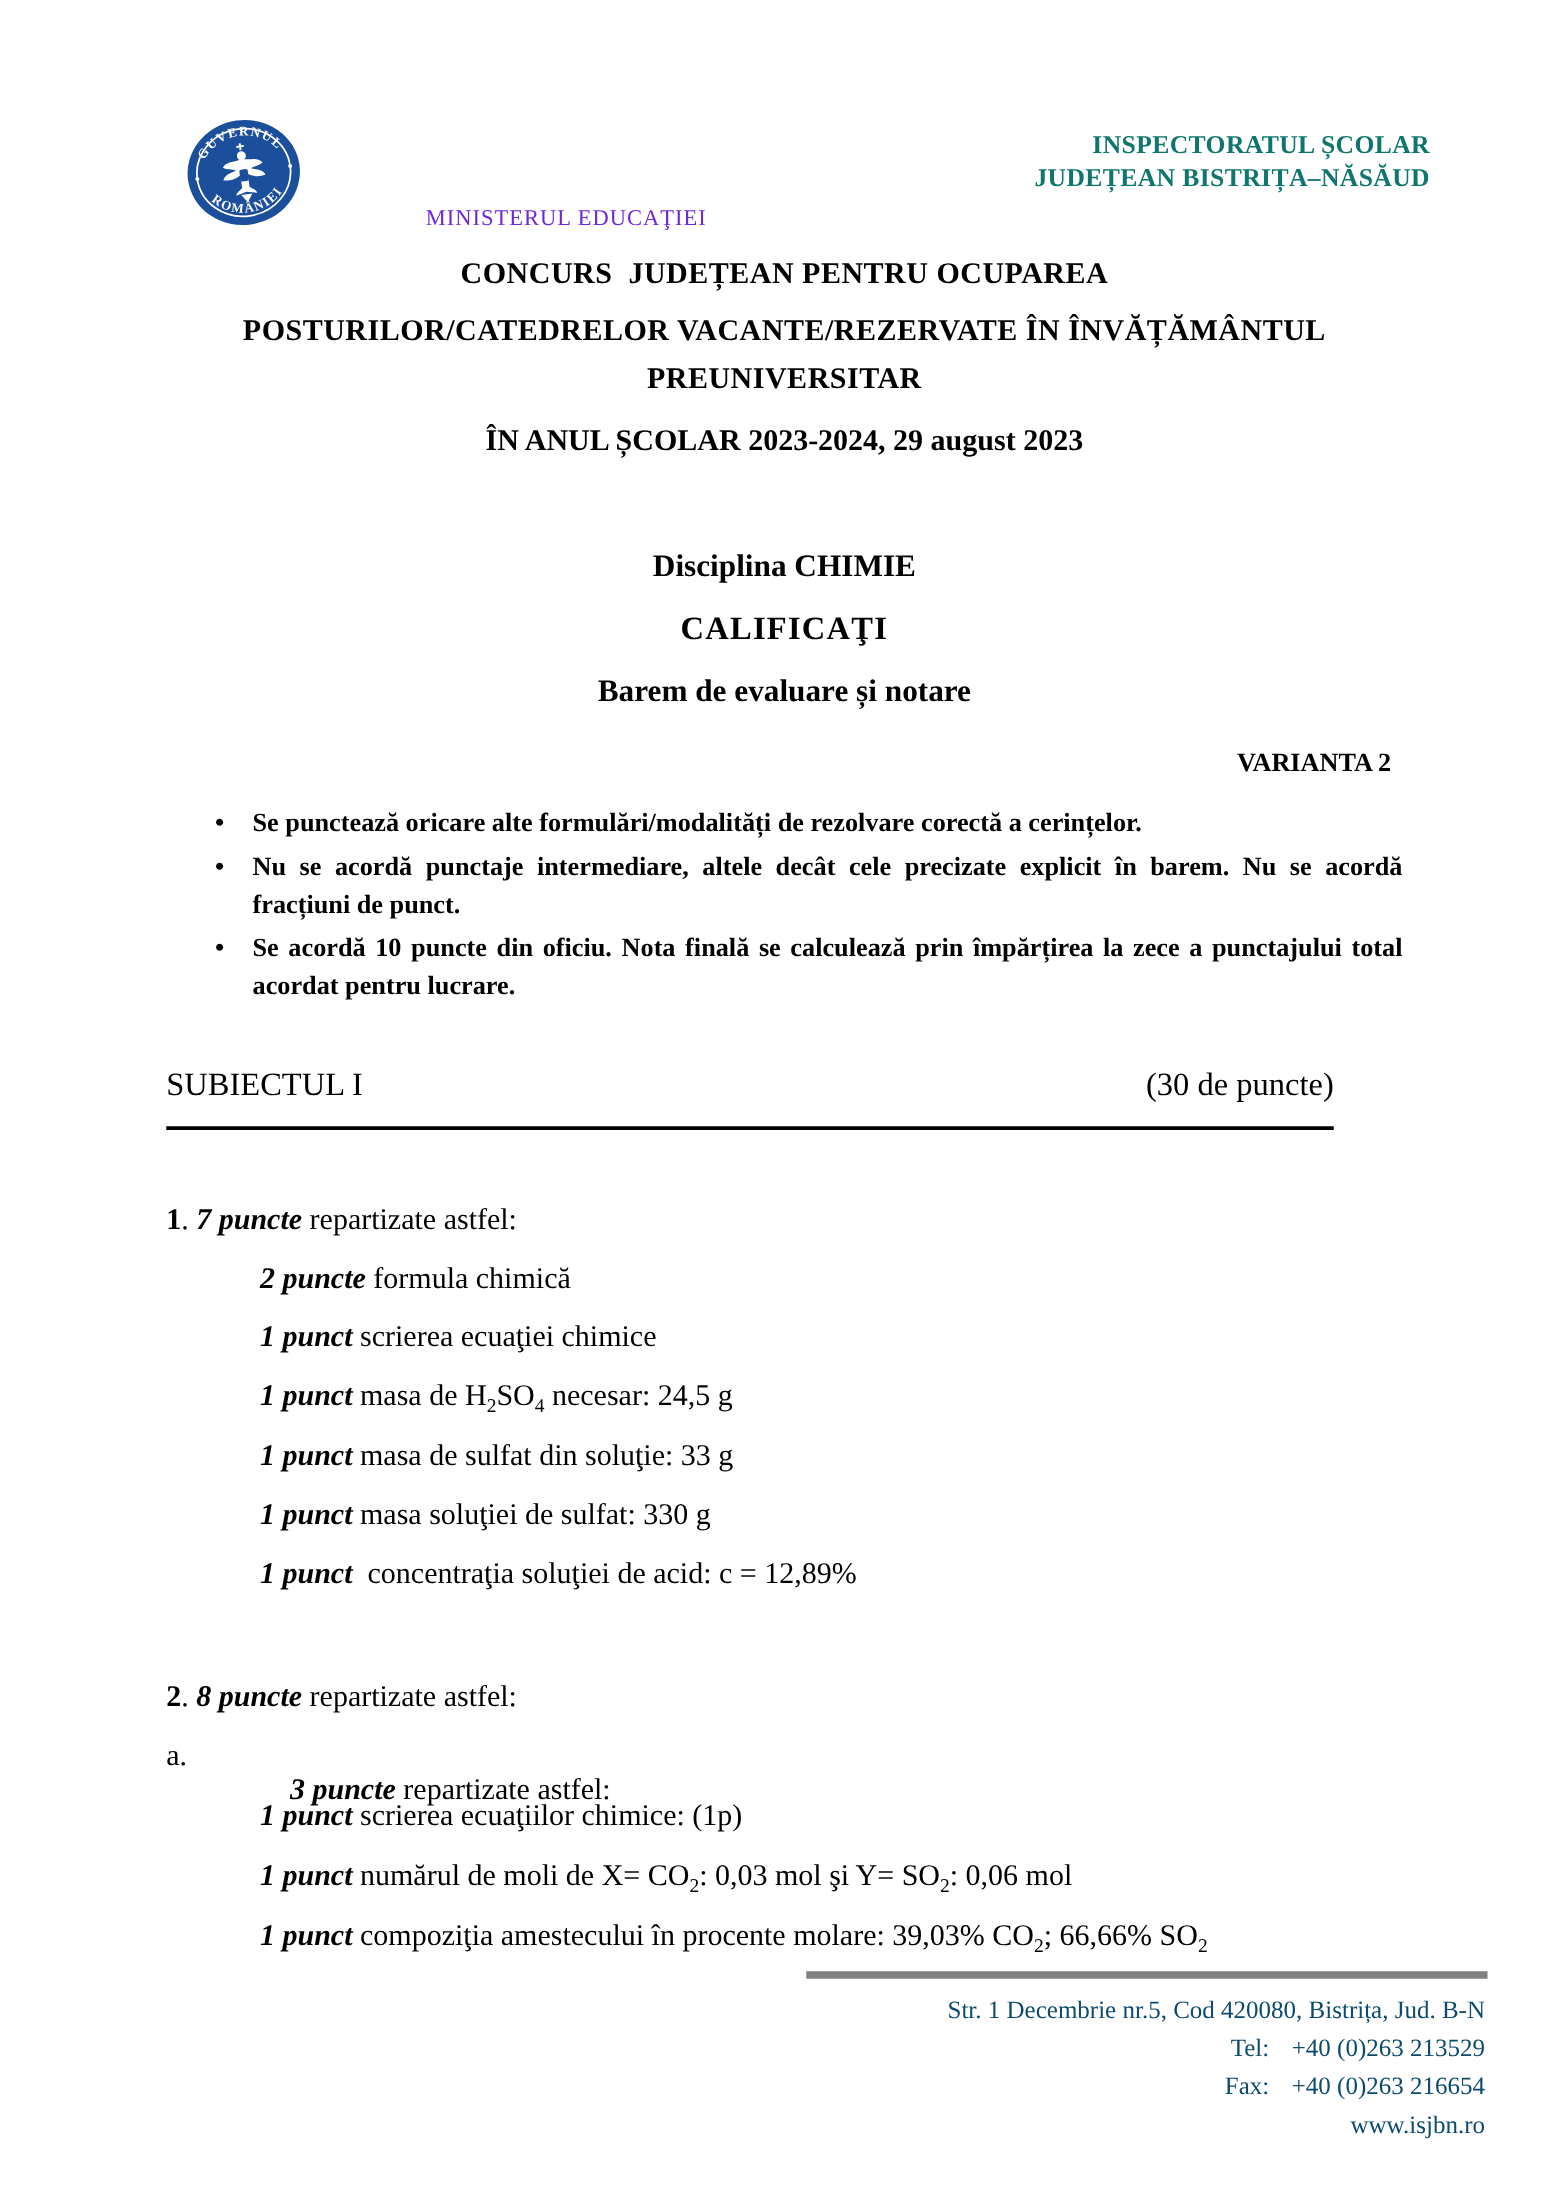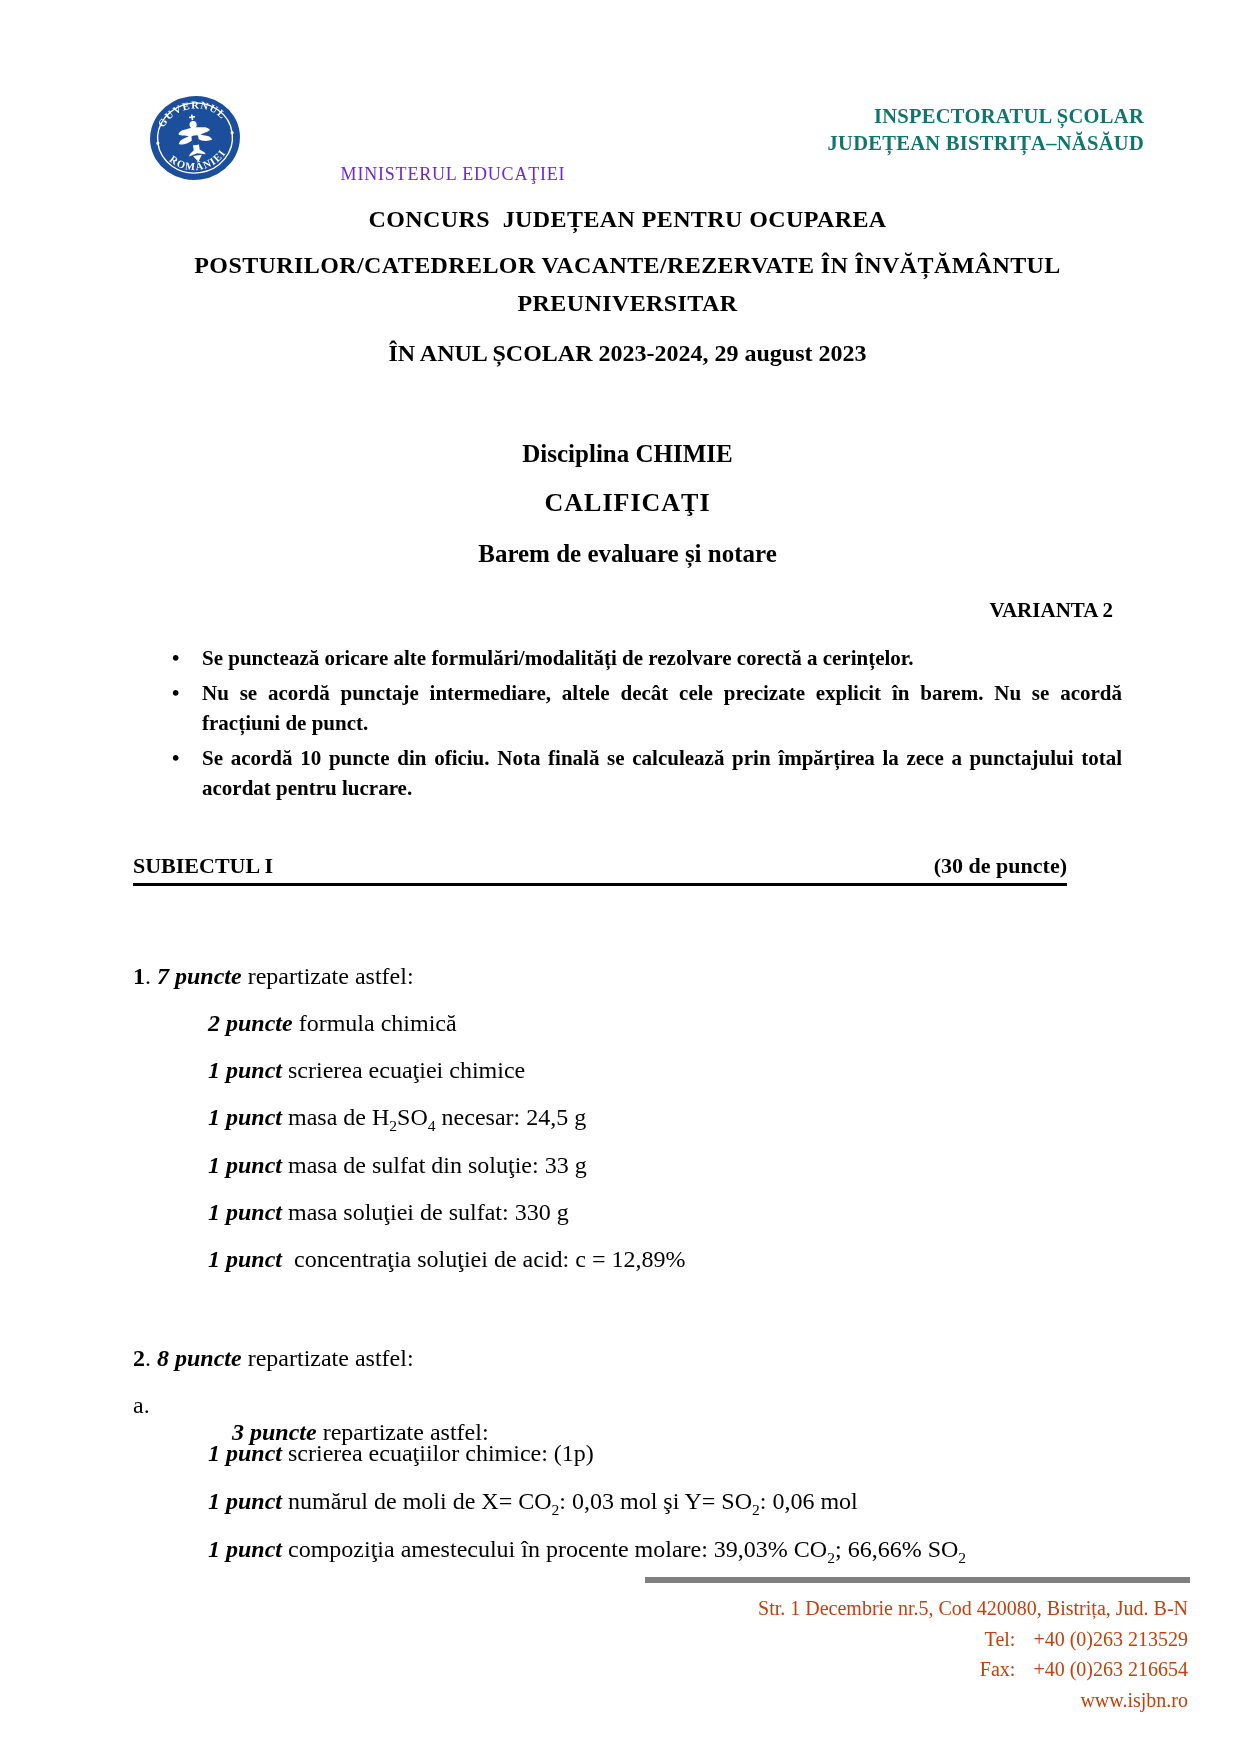--- a/index.html
+++ b/index.html
@@ -32,38 +32,38 @@
   .notes{position:absolute;left:170px;top:643px;width:952px;}
   .note{
     position:relative;padding-left:32px;font-weight:bold;font-size:21px;
     line-height:30px;text-align:justify;margin-bottom:5px;
   }
   .note .bullet{position:absolute;left:2px;top:0;}
   
   .section-row{
     position:absolute;left:133px;top:853px;width:934px;display:flex;
     justify-content:space-between;align-items:baseline;
-    font-weight:bold;font-size:22px;padding-bottom:4px;border-bottom:3px solid #000;
+    font-weight:normal;font-size:26px;padding-bottom:18px;border-bottom:3px solid #000;
   }
   
   .rubric-line{position:absolute;left:133px;width:1000px;font-size:24px;white-space:pre-wrap;}
   .rubric-line.ind{padding-left:75px;}
   .rubric-line .marker{position:absolute;left:0;top:0;}
   .seg-b{font-weight:bold;}
   .seg-bi{font-weight:bold;font-style:italic;}
   sub{font-size:0.65em;line-height:0;}
   .rl0{top:963px;}  .rl1{top:1010px;} .rl2{top:1057px;} .rl3{top:1104px;}
   .rl4{top:1152px;font-family:Liberation Serif, serif;} .rl5{top:1199px;} .rl6{top:1246px;}
   .rl7{top:1345px;} .rl8{top:1392px;} .rl9{top:1440px;}
   .rl10{top:1488px;} .rl11{top:1536px;}
   
   .footer-bar{position:absolute;left:645px;top:1577px;width:545px;height:6px;background:#808080;}
   .footer{
     position:absolute;right:53px;top:1593px;width:700px;text-align:right;
-    font-size:20px;line-height:30.5px;color:#c2410c;
+    font-size:20px;line-height:30.5px;color:#0c4a6e;
   }
   .footer .row{display:flex;justify-content:flex-end;gap:18px;}
 </style>
 </head>
 <body>
 
 <div class="page">
 
   <svg class="gov-logo" viewBox="0 0 94 92">
     <g transform="rotate(-8 47 46)">

